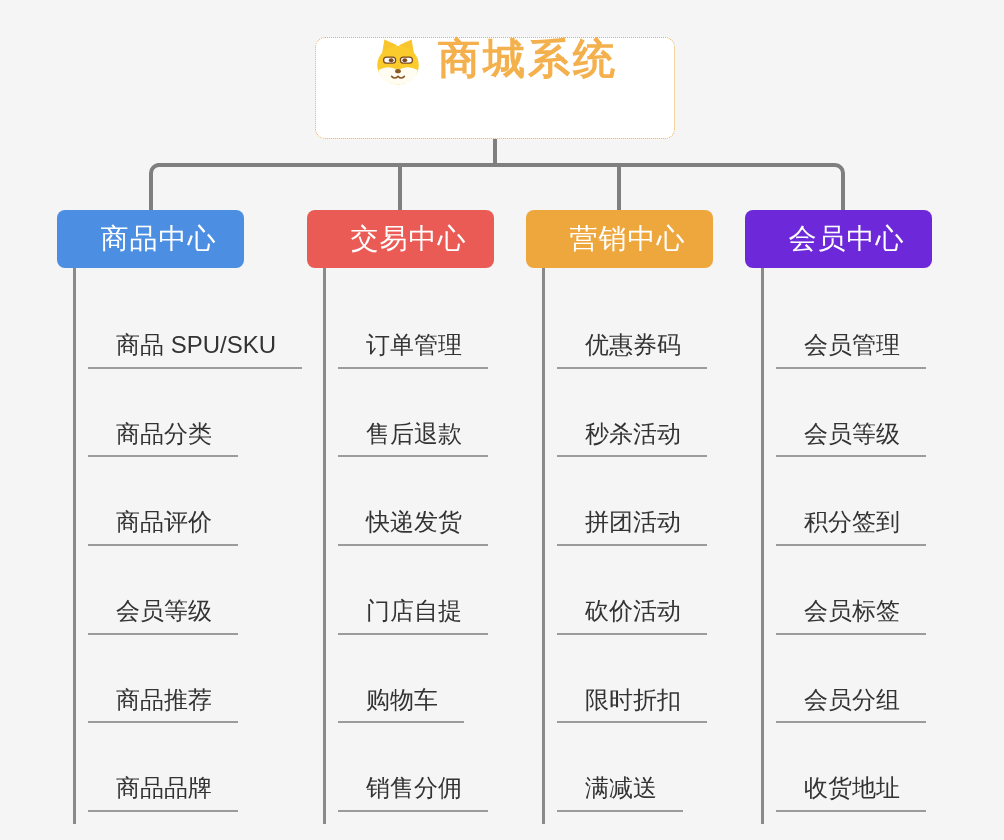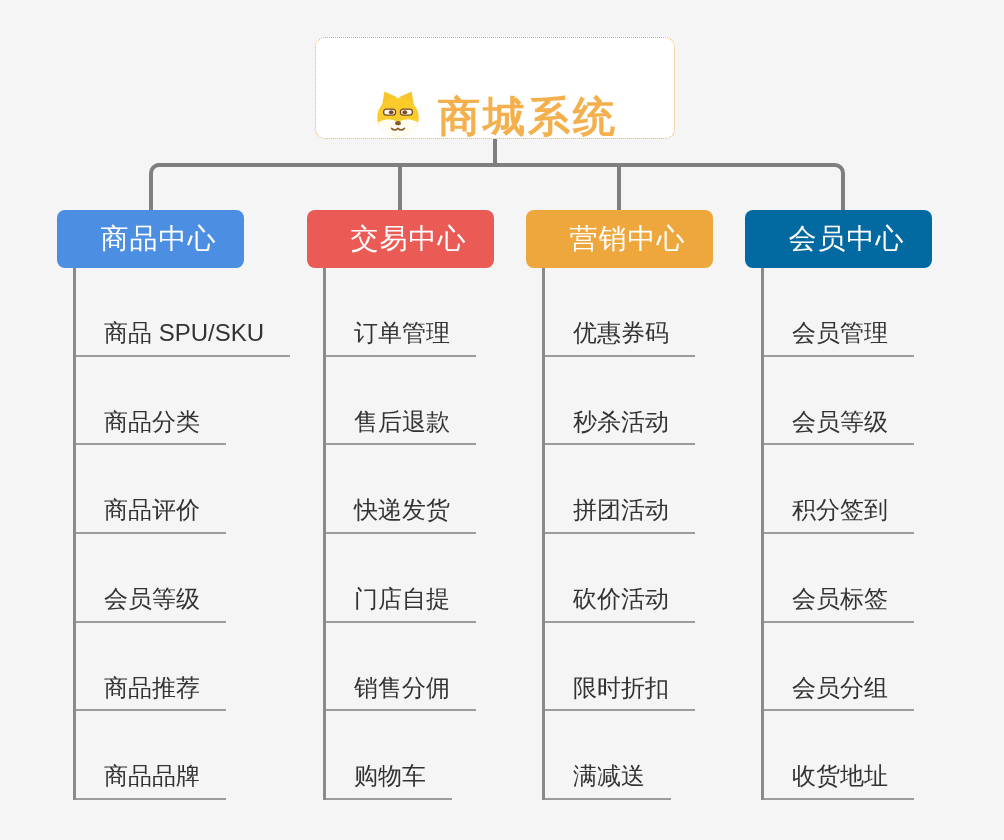--- a/index.html
+++ b/index.html
@@ -25,21 +25,21 @@
                  border-right-width:4px; border-top-width:4px; border-top-right-radius:10px; }
   .drop-2 { left:398px; top:163px; width:4px; height:47px; }
   .drop-3 { left:617px; top:163px; width:4px; height:47px; }
 
   
   .root-node {
     position:absolute; left:315px; top:37px; width:360px; height:102px;
     background:#ffffff;
     border:1px dotted #edaa4e;
     border-radius:10px;
-    display:flex; align-items:flex-end; justify-content:center; gap:14px;
+    display:flex; align-items:flex-start; justify-content:center; gap:14px;
     box-sizing:border-box;
   }
   .root-title {
     font-size:42px; font-weight:600; color:#f4b04c; letter-spacing:3px;
     line-height:1;
   }
   .dog { display:inline-flex; }
 
   
   .branch { position:absolute; top:210px; width:240px; }
@@ -49,21 +49,21 @@
   .col-3 { left:745px; }
 
   .branch-box {
     width:187px; height:58px; border-radius:8px;
     color:#ffffff; font-size:28px; letter-spacing:1px;
     display:flex; align-items:center; justify-content:center;
     box-sizing:border-box;
     padding-left:16px;
   }
   .leaf-list {
-    margin:0 0 0 16px; padding:0; list-style:none;
+    margin:0 0 0 16px; padding:12px; list-style:none;
     border-left:3px solid #8a8a8a;
     height:532px;
     display:flex; flex-direction:column;
   }
   .leaf-list li { flex:1; display:flex; align-items:flex-end; }
   .leaf-list li span {
     display:inline-block;
     border-bottom:2px solid #9b9b9b;
     padding:0 26px 7px 28px;
     font-size:24px; color:#333333;
@@ -133,24 +133,24 @@
         <li>
           <span>售后退款</span>
         </li>
         <li>
           <span>快递发货</span>
         </li>
         <li>
           <span>门店自提</span>
         </li>
         <li>
+          <span>购物车</span>
+        </li>
+        <li>
           <span>销售分佣</span>
-        </li>
-        <li>
-          <span>购物车</span>
         </li>
       </ul>
   </div>
 
   <div class="branch col-2">
     <div class="branch-box" style="background: rgb(237, 167, 61);">营销中心</div>
     <ul class="leaf-list">
         <li>
           <span>优惠券码</span>
         </li>
@@ -166,21 +166,21 @@
         <li>
           <span>限时折扣</span>
         </li>
         <li>
           <span>满减送</span>
         </li>
       </ul>
   </div>
 
   <div class="branch col-3">
-    <div class="branch-box" style="background: #0369a1;">会员中心</div>
+    <div class="branch-box" style="background: #6d28d9;">会员中心</div>
     <ul class="leaf-list">
         <li>
           <span>会员管理</span>
         </li>
         <li>
           <span>会员等级</span>
         </li>
         <li>
           <span>积分签到</span>
         </li>

